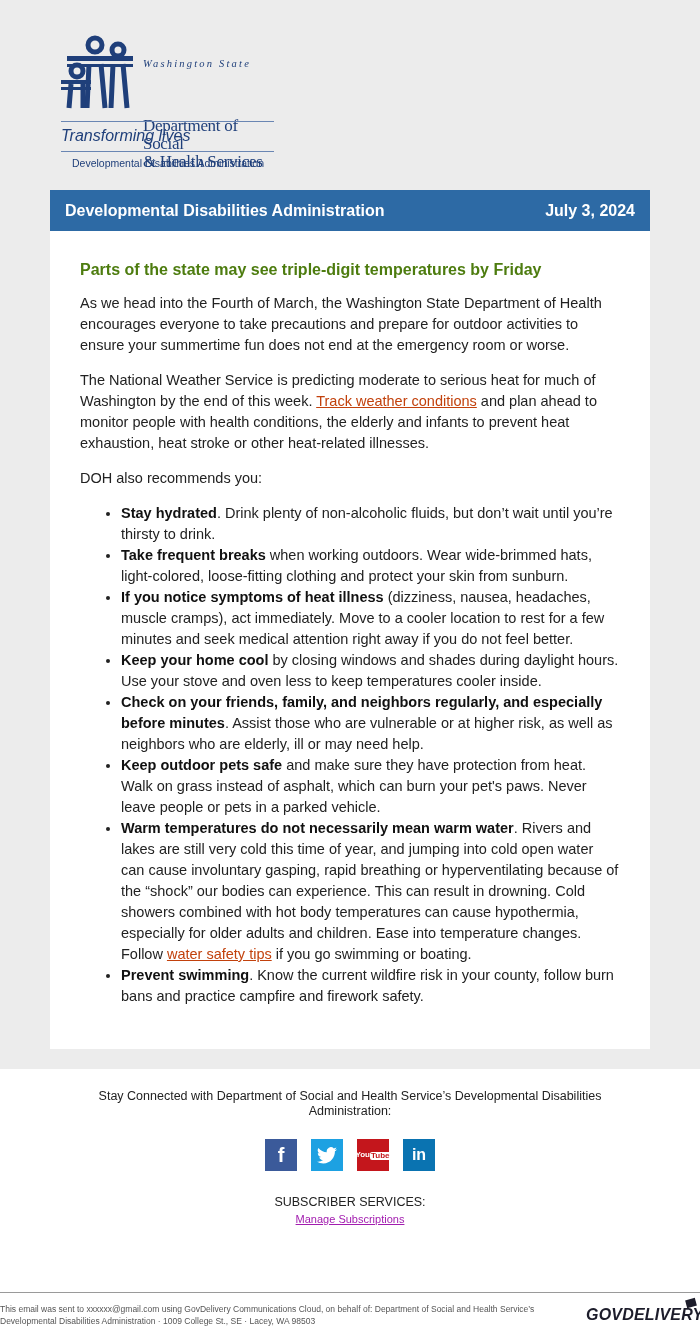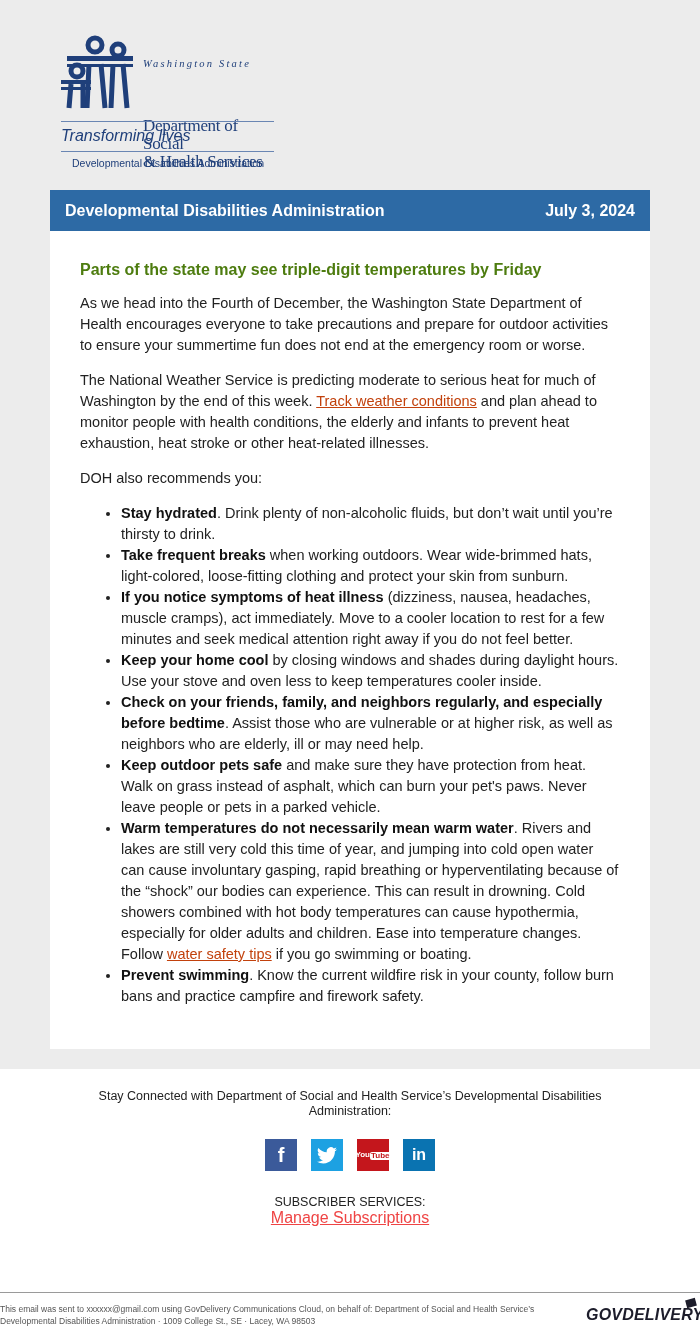--- a/index.html
+++ b/index.html
@@ -36,21 +36,21 @@
 
   .footer { background:#fff; text-align:center; padding-top:20px; }
   .stay { font-size:12.5px; line-height:15px; color:#222; width:540px; margin:0 auto; }
   .social { display:flex; justify-content:center; gap:14px; margin:20px 0 24px 0; }
   .social div { width:32px; height:32px; display:flex; align-items:center; justify-content:center; color:#fff; font-weight:bold; }
   .fb { background:#3b5a9a; font-size:20px; }
   .tw { background:#1da1e2; }
   .yt { background:#c4161c; font-size:8px; line-height:8px; flex-direction:row; }
   .li { background:#0a73b1; font-size:16px; }
   .sub-label { font-size:12.5px; color:#222; }
-  .manage { font-size:16px; color:#ef4444; text-decoration:underline; }
+  .manage { font-size:11px; color:#a21caf; text-decoration:underline; }
 
   .bottom-rule { position:absolute; left:0; top:1292px; width:700px; height:1px; background:#9a9a9a; }
   .legal { position:absolute; left:0; top:1304px; width:570px; font-size:8.5px; line-height:11.5px; color:#555; }
   .gd-logo { position:absolute; left:586px; top:1306px; font-size:16px; font-weight:bold; font-style:italic; color:#1d1d2b; letter-spacing:0.2px; }
   .gd-env { position:absolute; left:686px; top:1299px; width:10px; height:8px; background:#1d1d2b; transform:rotate(-15deg); }
 </style>
 </head>
 <body>
 
 <div class="top-area">
@@ -84,30 +84,30 @@
 </div>
 
 <div class="card-wrap">
   <div class="header-bar">
     <span>Developmental Disabilities Administration</span>
     <span>July 3, 2024</span>
   </div>
 
   <div class="card">
     <h2 class="subtitle">Parts of the state may see triple-digit temperatures by Friday</h2>
-    <p>As we head into the Fourth of December, the Washington State Department of Health encourages everyone to take precautions and prepare for outdoor activities to ensure your summertime fun does not end at the emergency room or worse.</p>
+    <p>As we head into the Fourth of March, the Washington State Department of Health encourages everyone to take precautions and prepare for outdoor activities to ensure your summertime fun does not end at the emergency room or worse.</p>
     <p><span>The National Weather Service is predicting moderate to serious heat for much of Washington by the end of this week. </span><a class="link" href="#">Track weather conditions</a><span> and plan ahead to monitor people with health conditions, the elderly and infants to prevent heat exhaustion, heat stroke or other heat-related illnesses.</span></p>
     <p>DOH also recommends you:</p>
 
     <ul class="recs">
       <li><b>Stay hydrated</b><span>. Drink plenty of non-alcoholic fluids, but don’t wait until you’re thirsty to drink.</span></li>
       <li><b>Take frequent breaks</b><span> when working outdoors. Wear wide-brimmed hats, light-colored, loose-fitting clothing and protect your skin from sunburn.</span></li>
       <li><b>If you notice symptoms of heat illness</b><span> (dizziness, nausea, headaches, muscle cramps), act immediately. Move to a cooler location to rest for a few minutes and seek medical attention right away if you do not feel better.</span></li>
       <li><b>Keep your home cool</b><span> by closing windows and shades during daylight hours. Use your stove and oven less to keep temperatures cooler inside.</span></li>
-      <li><b>Check on your friends, family, and neighbors regularly, and especially before bedtime</b><span>. Assist those who are vulnerable or at higher risk, as well as neighbors who are elderly, ill or may need help.</span></li>
+      <li><b>Check on your friends, family, and neighbors regularly, and especially before minutes</b><span>. Assist those who are vulnerable or at higher risk, as well as neighbors who are elderly, ill or may need help.</span></li>
       <li><b>Keep outdoor pets safe</b><span> and make sure they have protection from heat. Walk on grass instead of asphalt, which can burn your pet's paws. Never leave people or pets in a parked vehicle.</span></li>
       <li><b>Warm temperatures do not necessarily mean warm water</b><span>. Rivers and lakes are still very cold this time of year, and jumping into cold open water can cause involuntary gasping, rapid breathing or hyperventilating because of the “shock” our bodies can experience. This can result in drowning. Cold showers combined with hot body temperatures can cause hypothermia, especially for older adults and children. Ease into temperature changes. Follow </span><a class="link" href="#">water safety tips</a><span> if you go swimming or boating.</span></li>
       <li><b>Prevent swimming</b><span>. Know the current wildfire risk in your county, follow burn bans and practice campfire and firework safety.</span></li>
     </ul>
   </div>
 </div>
 
 <div class="footer">
   <div class="stay">Stay Connected with Department of Social and Health Service’s Developmental Disabilities Administration:</div>
   <div class="social">

